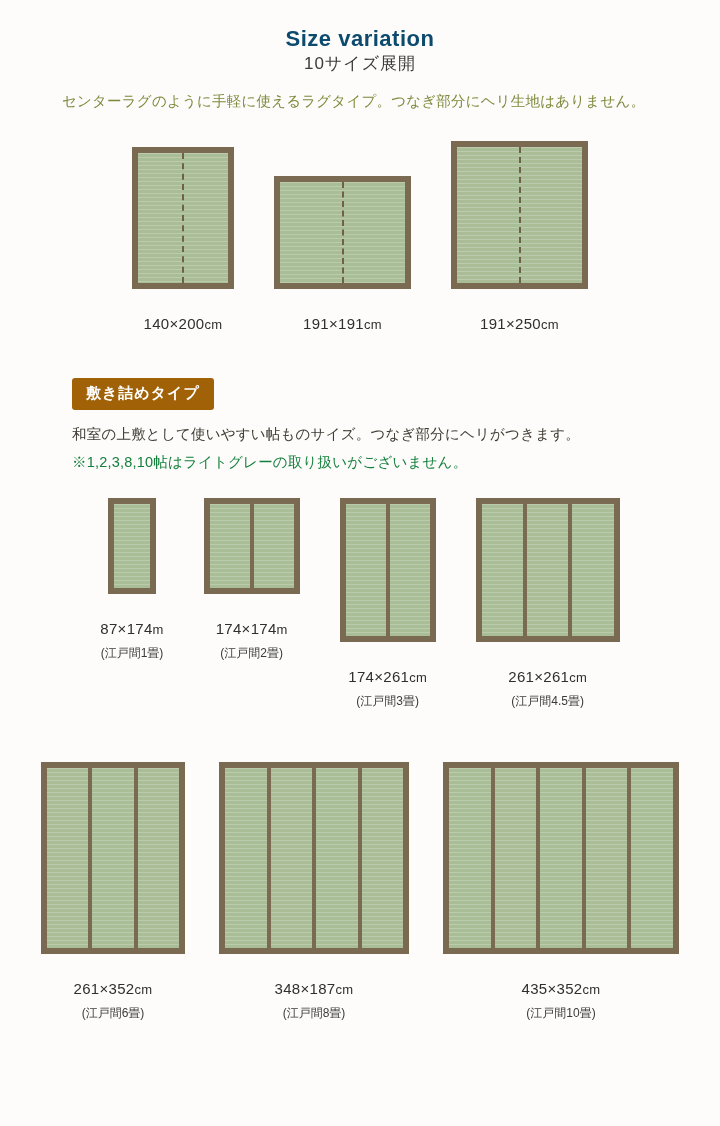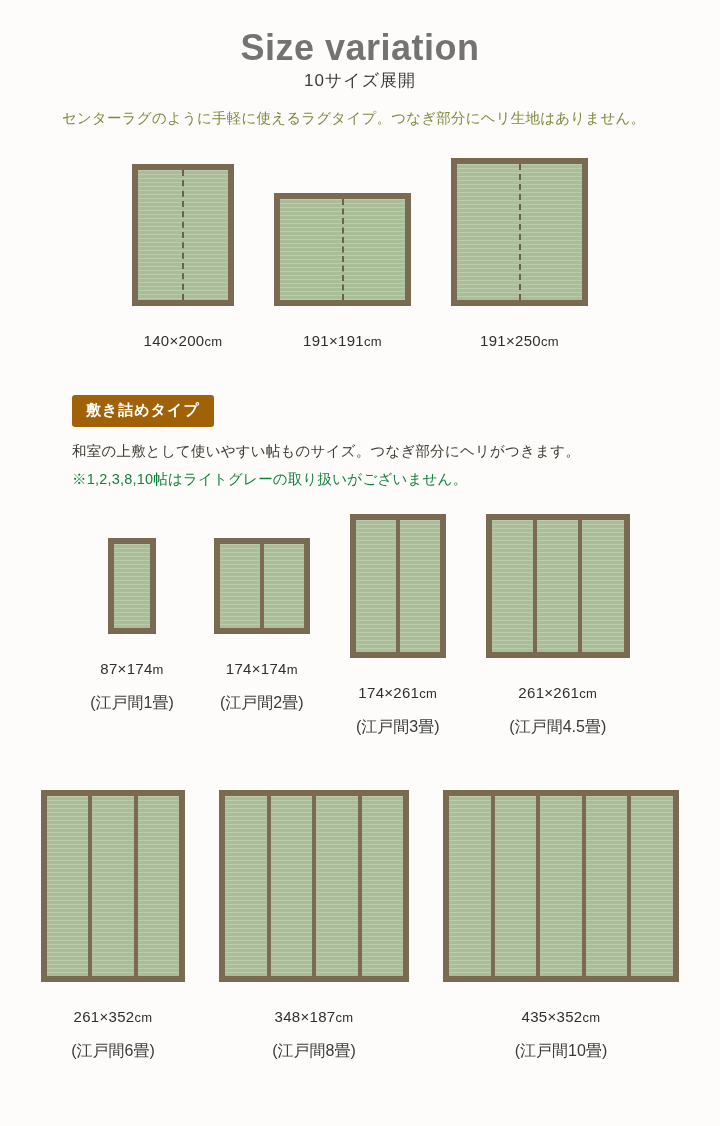--- a/index.html
+++ b/index.html
@@ -13,24 +13,24 @@
   .page {
     position: relative;
     width: 720px; height: 1126px;
     background: #fdfcfa;
     overflow: hidden;
   }
 
   
   .title {
     text-align: center;
-    font-size: 36px;
+    font-size: 22px;
     font-weight: bold;
     letter-spacing: 0.5px;
-    color: #737373;
+    color: #0c4a6e;
     padding-top: 26px;
     line-height: 1.2;
   }
   .subtitle {
     text-align: center;
     font-size: 17px;
     color: #3a3a3a;
     letter-spacing: 1px;
   }
 
@@ -55,21 +55,21 @@
     letter-spacing: 0.2px;
     line-height: 1.5;
   }
   .lead-green { color: #7d8a3c; padding-left: 62px; padding-top: 16px; }
   .lead-dark { color: #3f3a33; padding-left: 72px; padding-top: 14px; }
   .lead-red { color: #15803d; padding-left: 72px; padding-top: 6px; font-size: 14.5px; }
 
   
   .row {
     display: flex;
-    align-items: center;
+    align-items: flex-start;
     justify-content: center;
   }
   .matcell {
     display: flex;
     flex-direction: column;
     align-items: center;
   }
   .mat {
     background: #a9bd96;
     border: 6px solid #7a6a52;
@@ -97,22 +97,22 @@
   }
   .caption {
     margin-top: 26px;
     font-size: 15px;
     color: #2f2f2f;
     letter-spacing: 0.3px;
     white-space: nowrap;
   }
   .caption .unit { font-size: 13px; }
   .subcaption {
-    margin-top: 16px;
-    font-size: 16px;
+    margin-top: 8px;
+    font-size: 12px;
     color: #3a3a3a;
     white-space: nowrap;
   }
 </style>
 </head>
 <body>
 
 <div class="page">
 
   <div class="title">Size variation</div>

